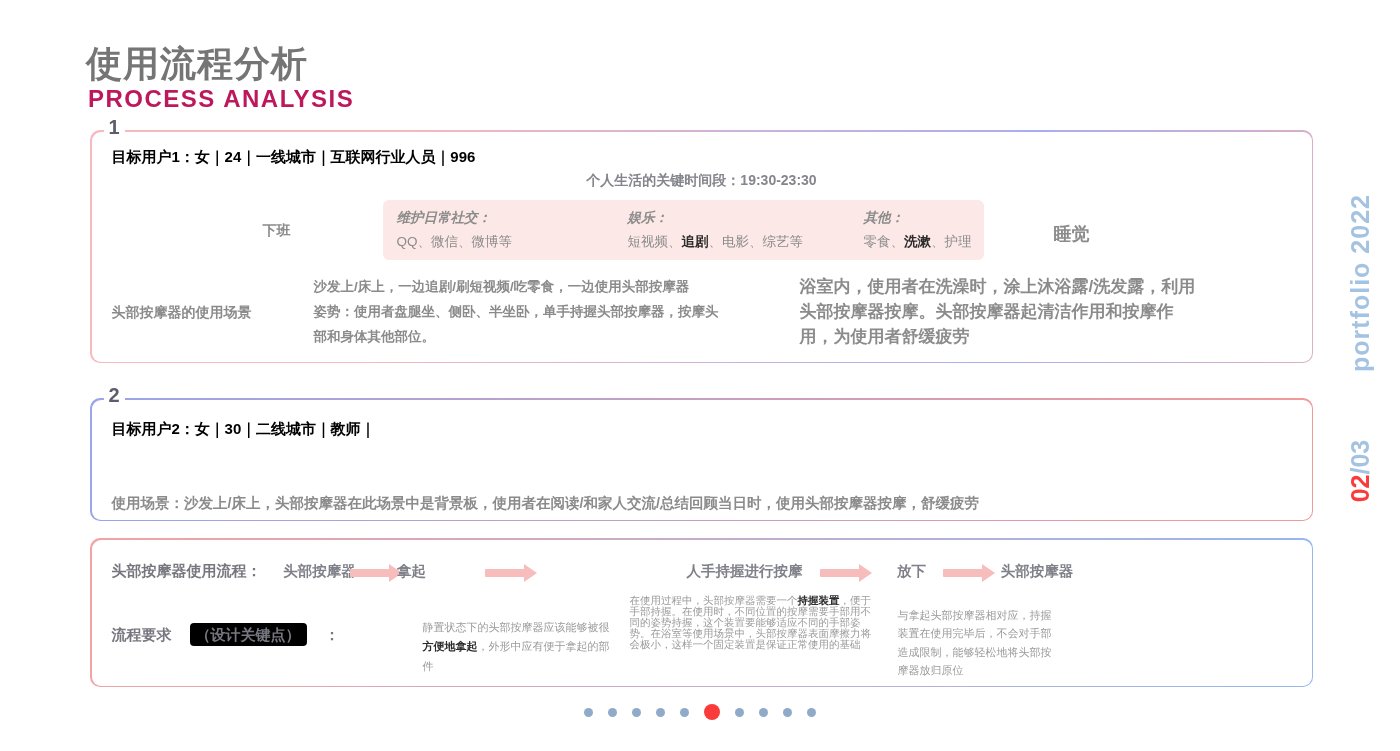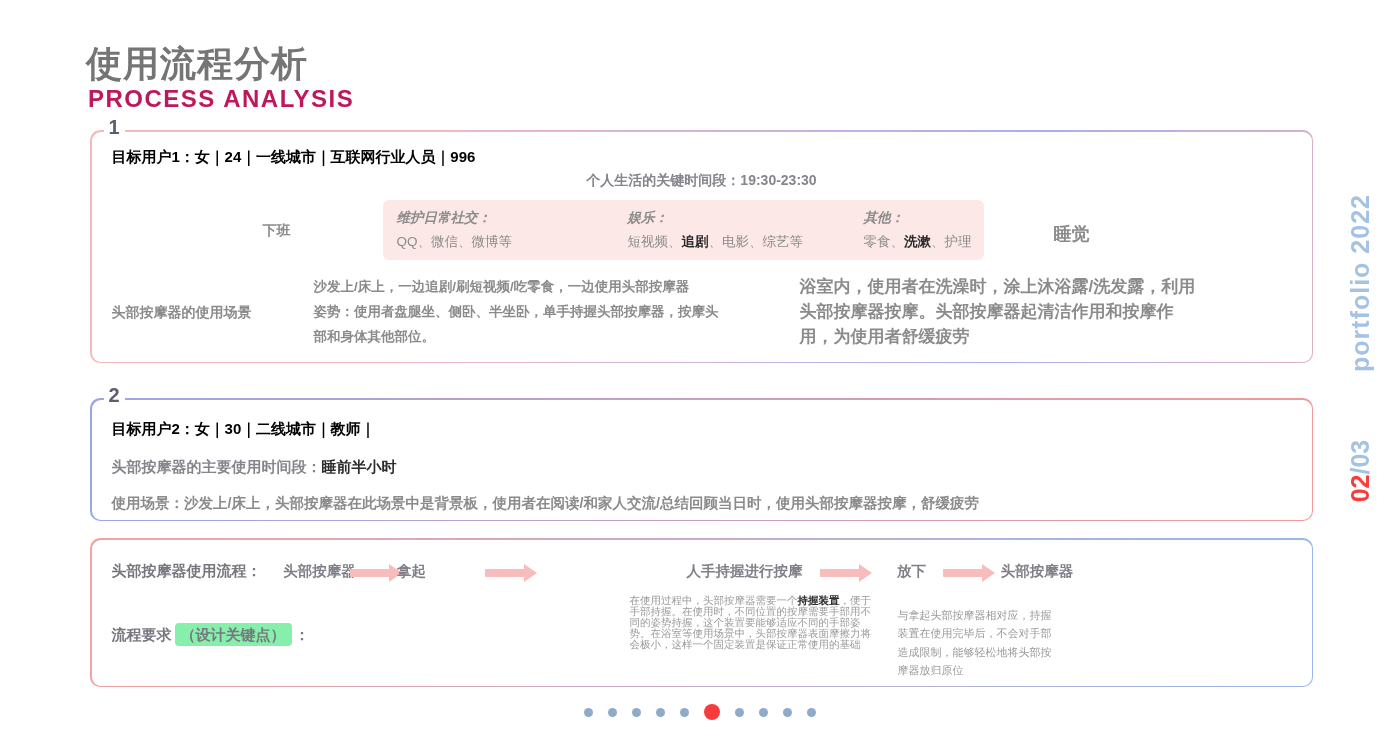--- a/index.html
+++ b/index.html
@@ -50,21 +50,21 @@
   .flow-label{left:20px;top:22px;font-size:15px;font-weight:bold;color:#77777f;white-space:nowrap;}
   .fstep{position:absolute;top:22px;font-size:14.5px;font-weight:bold;color:#80808a;text-align:center;white-space:nowrap;}
   .fs1{left:188px;width:80px;} .fs2{left:295px;width:50px;} .fs3{left:578px;width:150px;}
   .fs4{left:795px;width:50px;} .fs5{left:903px;width:85px;}
   .arrow{position:absolute;top:29px;width:52px;height:8px;}
   .arrow .bar{position:absolute;left:0;top:0;width:40px;height:8px;background:#f7bcbc;border-radius:1px;}
   .arrow::after{content:'';position:absolute;right:0;top:-5px;width:0;height:0;
     border-top:9px solid transparent;border-bottom:9px solid transparent;border-left:13px solid #f7bcbc;}
   .ar1{left:258px;} .ar2{left:393px;} .ar3{left:728px;} .ar4{left:851px;}
   .req-label{left:20px;top:86px;font-size:15px;font-weight:bold;color:#77777f;white-space:nowrap;}
-  .req-tag{background:#86efac;border-radius:4px;padding:3px 6px;margin:0 3px;}
+  .req-tag{background:#000000;border-radius:4px;padding:3px 6px;margin:0 18px;}
   .note{position:absolute;color:#9a9a9a;}
   .note b{color:#2b2b2b;}
   .n1{left:331px;top:78px;width:194px;font-size:11px;line-height:19.5px;}
   .n2{left:538px;top:55px;width:242px;font-size:10.5px;line-height:11px;}
   .n3{left:806px;top:66px;width:156px;font-size:11px;line-height:18.5px;}
   .n4{left:966px;top:62px;width:174px;font-size:11px;line-height:18.5px;}
 
   
   .v-portfolio{left:1157px;top:267px;width:410px;height:32px;transform:rotate(-90deg);
     text-align:center;font-size:25px;font-weight:bold;color:#a4c3e2;letter-spacing:1px;white-space:nowrap;}
@@ -113,21 +113,20 @@
       <span>姿势：使用者盘腿坐、侧卧、半坐卧，单手持握头部按摩器，按摩头部和身体其他部位。</span>
     </div>
     <div class="abs scene-p2">浴室内，使用者在洗澡时，涂上沐浴露/洗发露，利用头部按摩器按摩。头部按摩器起清洁作用和按摩作用，为使用者舒缓疲劳</div>
   </div>
 </div>
 
 <div class="gbox box2">
   <div class="gbox-inner">
     <div class="box-num">2</div>
     <div class="abs g-bold b2-line1">目标用户2：女｜30｜二线城市｜教师｜</div>
-    <div class="abs b2-line2"><span>头部按摩器的主要使用时间段：</span><span class="blk">睡前半小时</span></div>
     <div class="abs b2-line3">使用场景：沙发上/床上，头部按摩器在此场景中是背景板，使用者在阅读/和家人交流/总结回顾当日时，使用头部按摩器按摩，舒缓疲劳</div>
   </div>
 </div>
 
 <div class="gbox box3">
   <div class="gbox-inner">
     <div class="abs flow-label">头部按摩器使用流程：</div>
 
     <div class="fstep fs1">头部按摩器</div>
     <div class="arrow ar1">
@@ -142,20 +141,21 @@
         <span class="bar"></span>
       </div>
     <div class="fstep fs4">放下</div>
     <div class="arrow ar4">
         <span class="bar"></span>
       </div>
     <div class="fstep fs5">头部按摩器</div>
 
     <div class="abs req-label"><span>流程要求</span><span class="req-tag">（设计关键点）</span><span>：</span></div>
 
+    <div class="note n1"><span>静置状态下的头部按摩器应该能够被很</span><b>方便地拿起</b><span>，外形中应有便于拿起的部件</span></div>
     <div class="note n2"><span>在使用过程中，头部按摩器需要一个</span><b>持握装置</b><span>，便于手部持握。在使用时，不同位置的按摩需要手部用不同的姿势持握，这个装置要能够适应不同的手部姿势。在浴室等使用场景中，头部按摩器表面摩擦力将会极小，这样一个固定装置是保证正常使用的基础</span></div>
     <div class="note n3"><span>与拿起头部按摩器相对应，持握装置在使用完毕后，不会对手部造成限制，能够轻松地将头部按摩器放归原位</span><b></b><span></span></div>
   </div>
 </div>
 
 <div class="abs v-portfolio">portfolio 2022</div>
 <div class="abs v-page"><span class="cur">02</span><span class="tot">/03</span></div>
 
 <div class="abs pagination">
     <span class="dot"></span>

